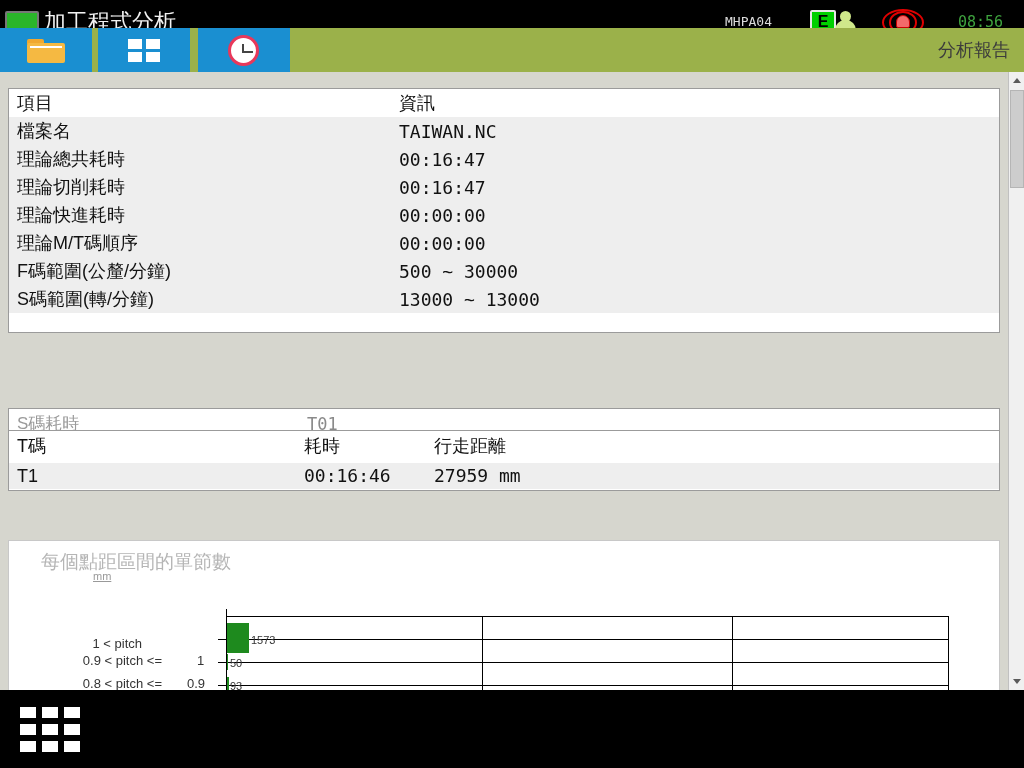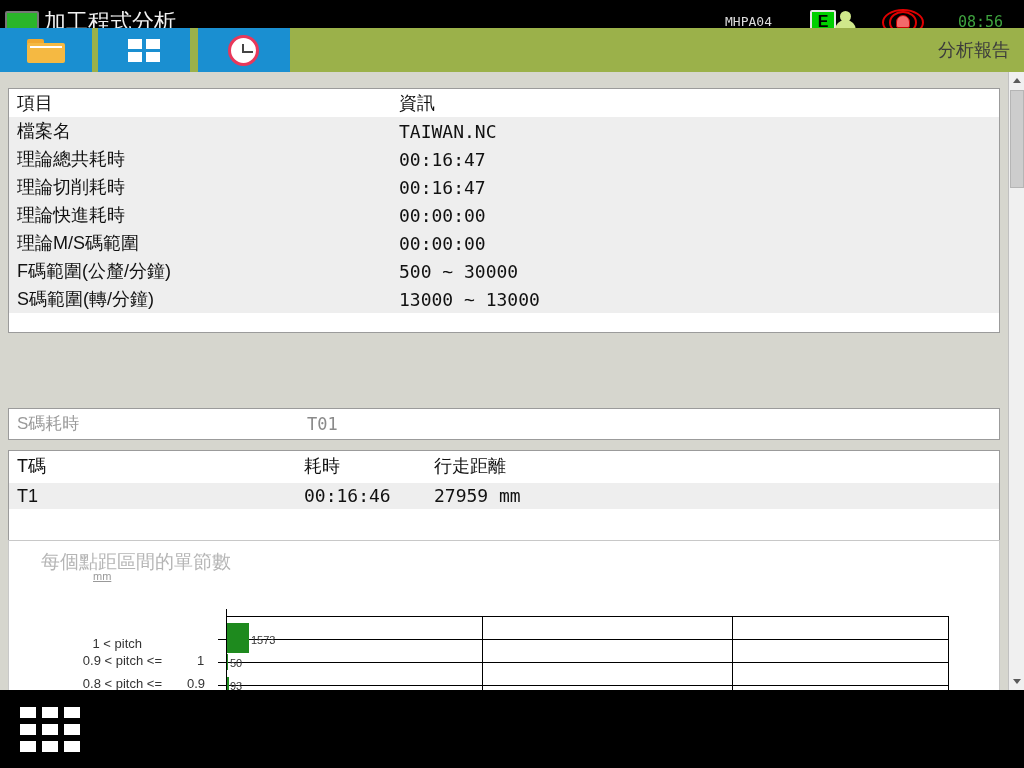--- a/index.html
+++ b/index.html
@@ -155,21 +155,21 @@
   .torder .lbl {
     position: absolute; left: 8px; top: 0; height: 30px; line-height: 30px;
     font-size: 17px; color: #9a9a9a;
   }
   .torder .val {
     position: absolute; left: 298px; top: 0; height: 30px; line-height: 30px;
     font-size: 17px; color: #8a8a8a; font-family: "DejaVu Sans Mono", monospace;
   }
 
   
-  .ttable { left: 8px; top: 378px; width: 992px; height: 96px; }
+  .ttable { left: 8px; top: 358px; width: 992px; height: 61px; }
   .ttable .thead {
     position: absolute; left: 0; top: 0; width: 100%; height: 32px; background: #fff;
   }
   .ttable .trow {
     position: absolute; left: 0; top: 32px; width: 100%; height: 26px; background: #eeeeee;
   }
   .cell { position: absolute; top: 0; height: 100%; line-height: 30px; font-size: 18px; color: #111; }
   .trow .cell { line-height: 26px; }
   .col-a { left: 8px; }
   .col-b { left: 295px; }
@@ -328,21 +328,21 @@
         </tr>
         <tr class="row">
           <td>理論切削耗時</td>
           <td class="c2 mono">00:16:47</td>
         </tr>
         <tr class="row">
           <td>理論快進耗時</td>
           <td class="c2 mono">00:00:00</td>
         </tr>
         <tr class="row">
-          <td>理論M/S碼範圍</td>
+          <td>理論M/T碼順序</td>
           <td class="c2 mono">00:00:00</td>
         </tr>
         <tr class="row">
           <td>F碼範圍(公釐/分鐘)</td>
           <td class="c2 mono">500 ~ 30000</td>
         </tr>
         <tr class="row">
           <td>S碼範圍(轉/分鐘)</td>
           <td class="c2 mono">13000 ~ 13000</td>
         </tr>

